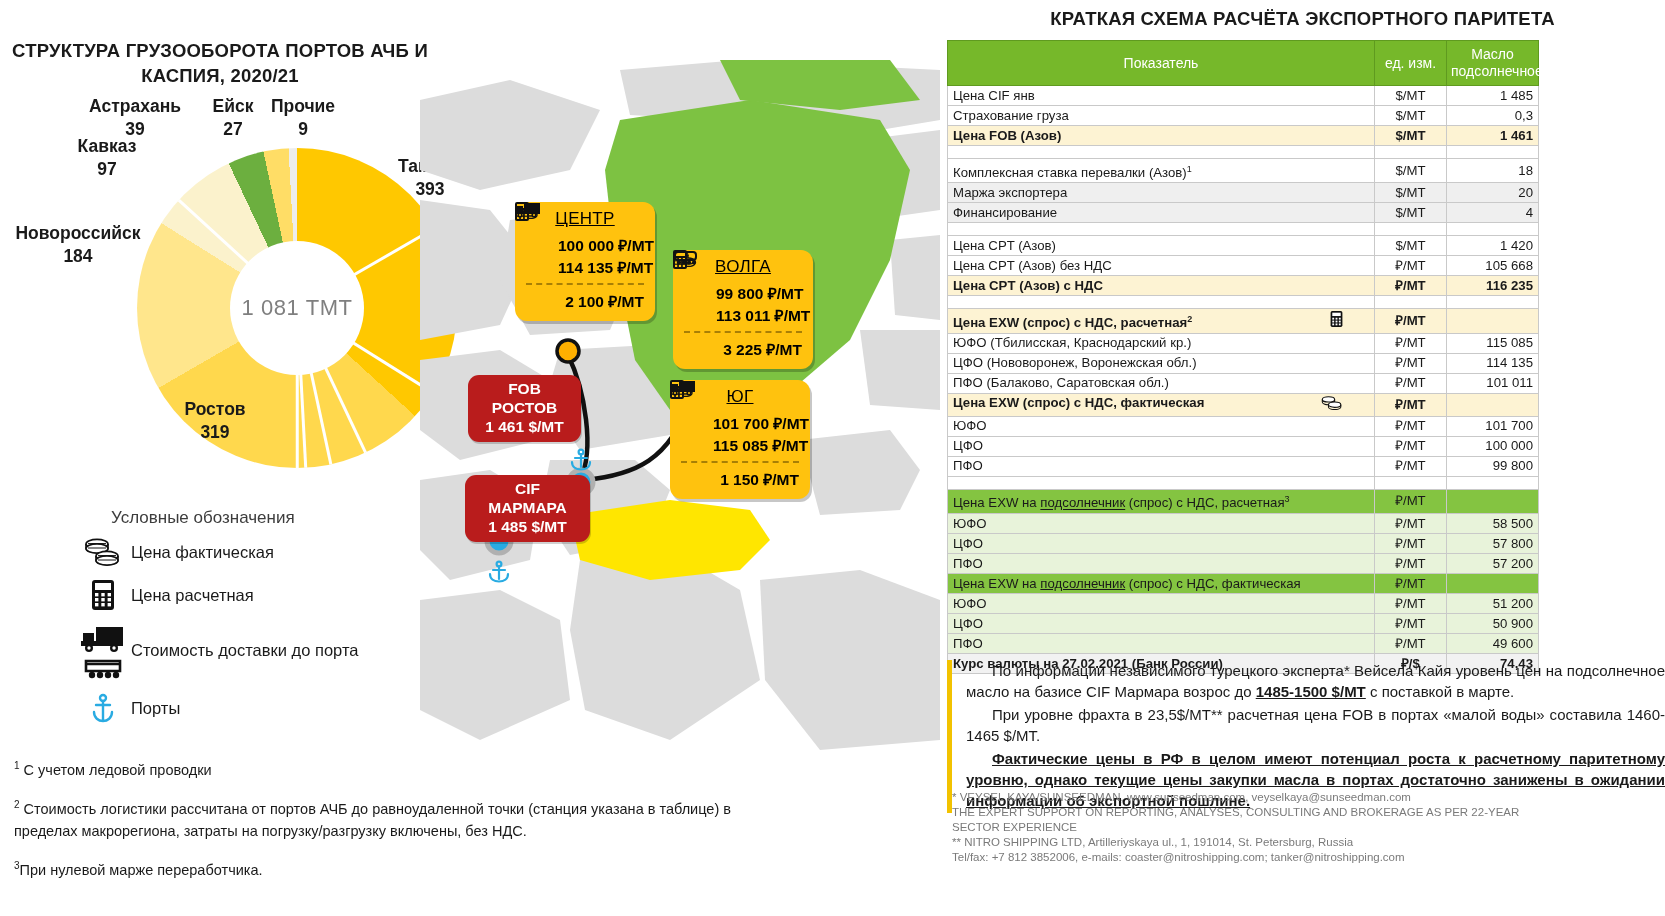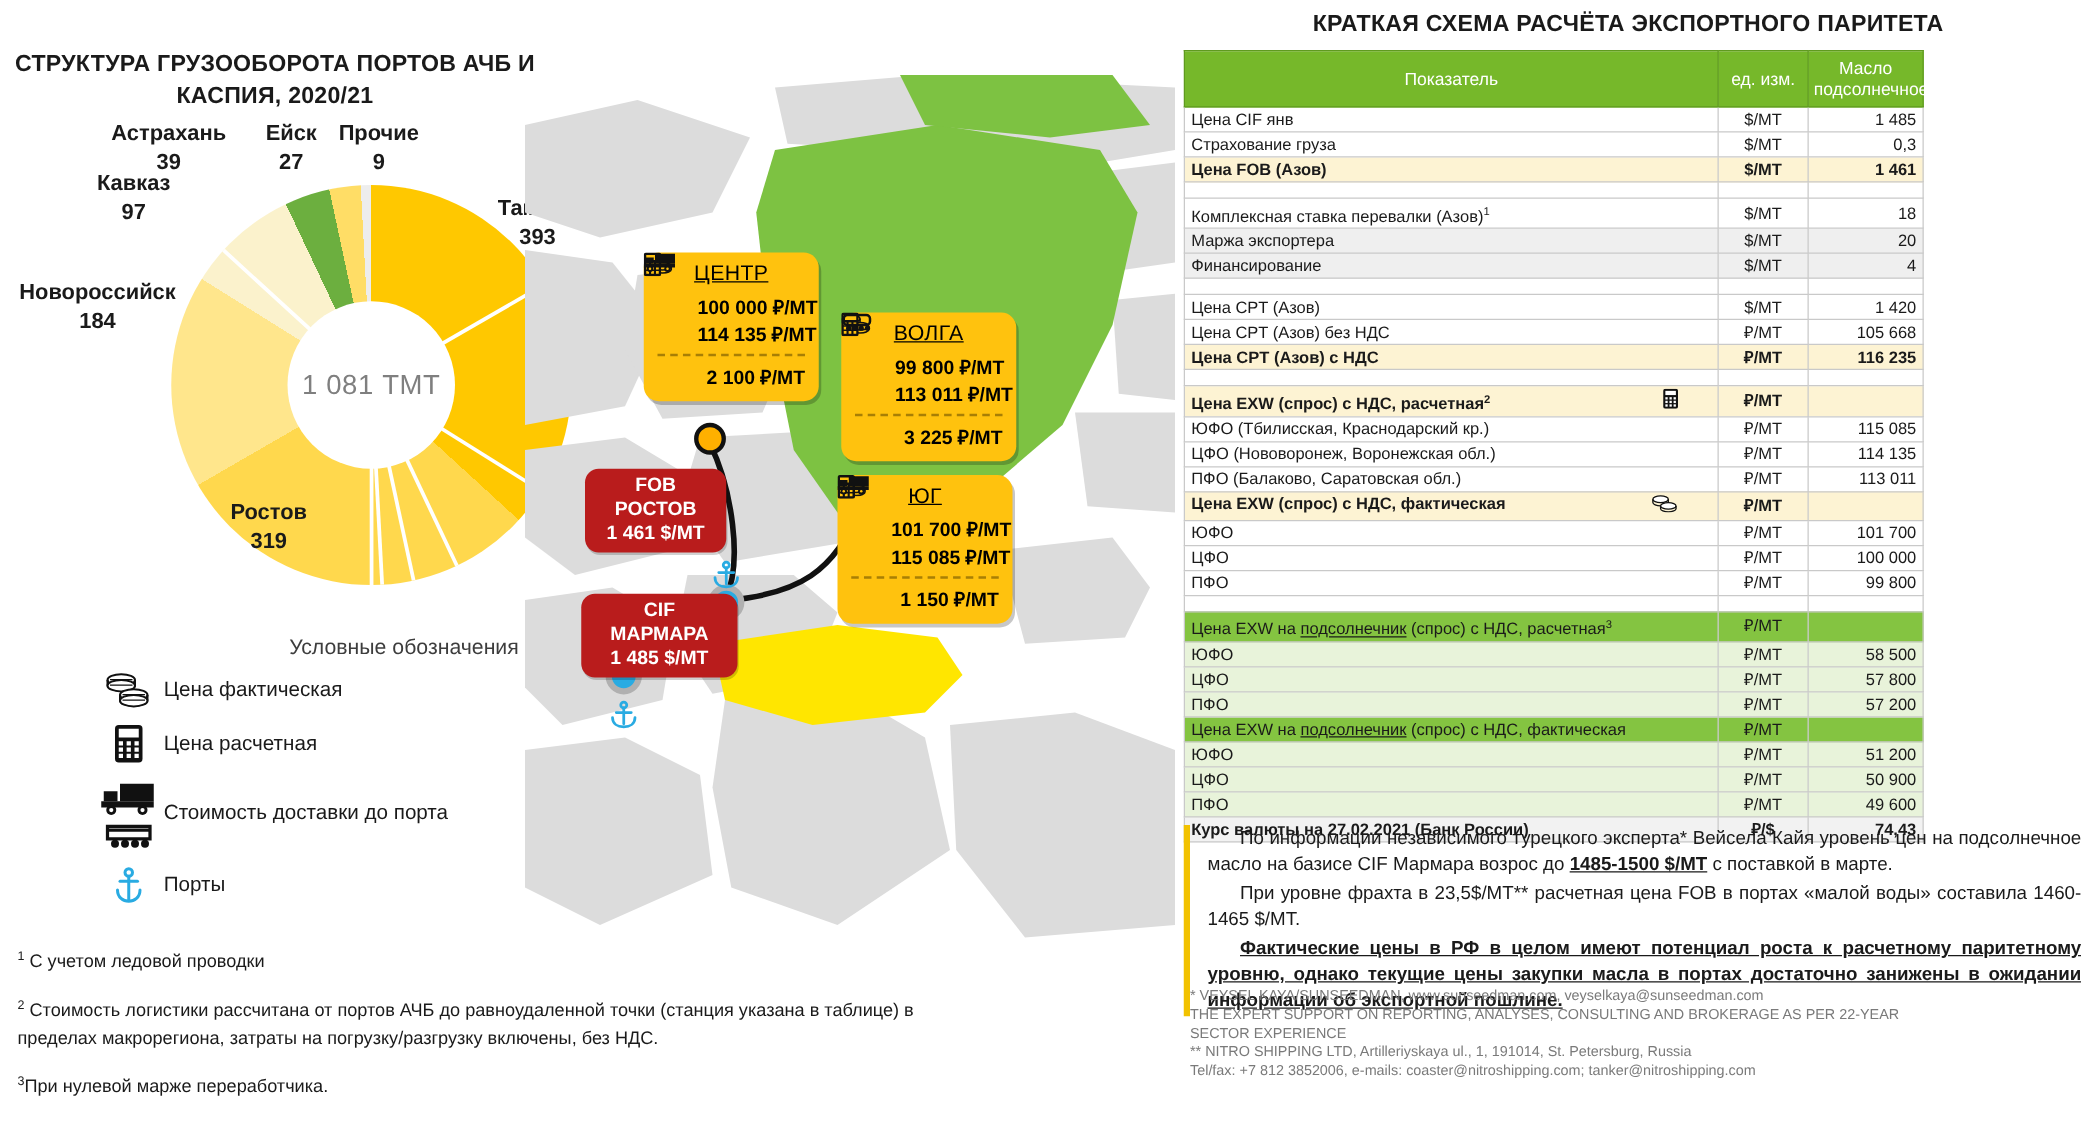--- a/index.html
+++ b/index.html
@@ -31,21 +31,21 @@
     display:flex; align-items:center; justify-content:center;
   }
   #donut-center-label { font-size:22px; color:#7f7f7f; letter-spacing:.5px; }
   .slice-sep { position:absolute; left:50%; top:50%; width:2.5px; height:160px;
     background:#fff; transform-origin:top center; }
 
   .dlabel { position:absolute; text-align:center; font-size:17.5px; font-weight:bold; line-height:23px; }
 
   
   #legend { position:absolute; left:75px; top:508px; width:340px; }
-  #legend-title { font-size:17px; color:#3d3d3d; margin-left:36px; margin-bottom:9px;text-align:right;}
+  #legend-title { font-size:17px; color:#3d3d3d; margin-left:36px; margin-bottom:9px;}
   .legend-row { display:flex; align-items:center; margin-bottom:12px; min-height:30px;}
   .legend-ico { width:56px; flex:0 0 56px; display:flex; align-items:center; justify-content:center; }
   .legend-txt { font-size:16.5px; color:#1a1a1a; }
 
   
   #footnotes { position:absolute; left:14px; top:755px; width:770px; font-size:14.5px; line-height:22px; color:#1a1a1a; }
   #footnotes p { margin:0 0 13px 0; }
   #footnotes sup { font-size:10px; vertical-align:super; }
 
   
@@ -588,21 +588,21 @@
           <td class="val">115 085</td>
         </tr>
         <tr class="">
           <td class="lbl">ЦФО (Нововоронеж, Воронежская обл.)</td>
           <td class="unit">₽/МТ</td>
           <td class="val">114 135</td>
         </tr>
         <tr class="">
           <td class="lbl">ПФО (Балаково, Саратовская обл.)</td>
           <td class="unit">₽/МТ</td>
-          <td class="val">113 011</td>
+          <td class="val">101 011</td>
         </tr>
         <tr class="cream">
           <td class="lbl">Цена EXW (спрос) с НДС, фактическая<span class="cellico"><svg width="22" height="15" viewBox="0 0 24 17">
                 <g fill="none" stroke="#111" stroke-width="1.2">
                   <ellipse cx="8" cy="5" rx="7" ry="3" fill="#fff"></ellipse>
                   <path d="M1 5v3c0 1.6 3.2 3 7 3s7-1.4 7-3V5"></path>
                   <ellipse cx="15" cy="11" rx="7" ry="3" fill="#fff"></ellipse>
                   <path d="M8 11v2.5c0 1.6 3.2 3 7 3s7-1.4 7-3V11"></path>
                 </g>
               </svg></span></td>

